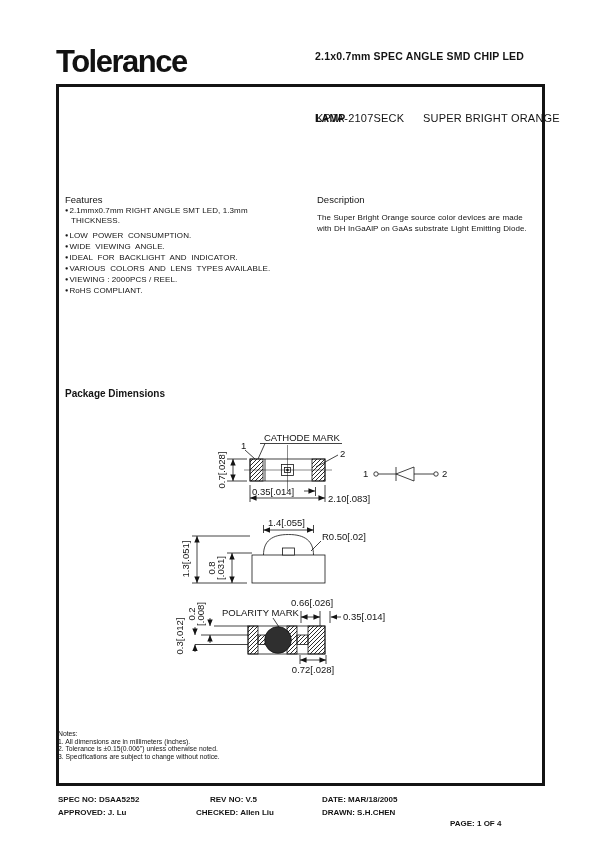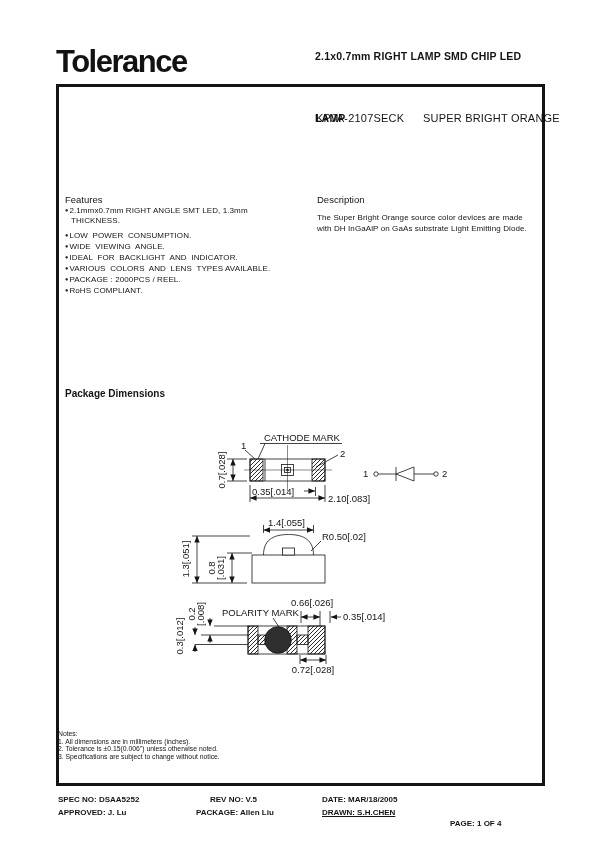--- a/index.html
+++ b/index.html
@@ -18,36 +18,36 @@
   .foot{font-size:8px;font-weight:bold;white-space:pre;}
   svg text{fill:#141414;stroke:none;font-size:9.5px;font-family:"Liberation Sans",sans-serif;}
   svg .cl{stroke-width:.5;}
 </style>
 </head>
 <body>
 
 <div class="page">
 
   <div class="abs logo" style="left:56px;top:44px;">Tolerance</div>
-  <div class="abs doc-title" style="left:315px;top:50px;">2.1x0.7mm  RIGHT LAMP SMD  CHIP  LED</div>
+  <div class="abs doc-title" style="left:315px;top:50px;">2.1x0.7mm  SPEC ANGLE SMD  CHIP  LED</div>
   <div class="abs doc-title" style="left:315px;top:68px;margin-top:44px;">LAMP</div>
 
   <div class="abs main-box" style="left:56px;top:84px;width:483px;height:696px;"></div>
 
   <div class="abs part-line" style="left:316px;top:100px;">KPJA-2107SECK</div>
   <div class="abs part-line" style="left:423px;top:100px;">SUPER  BRIGHT ORANGE</div>
 
   <div class="abs sec-h" style="left:65px;top:194px;">Features</div>
   <div class="abs body-txt" style="left:65px;top:206px;"><span class="bullet">●</span><span>2.1mmx0.7mm RIGHT ANGLE SMT LED, 1.3mm</span></div>
   <div class="abs body-txt" style="left:71px;top:216px;"><span>THICKNESS.</span></div>
   <div class="abs body-txt" style="left:65px;top:231px;"><span class="bullet">●</span><span>LOW  POWER  CONSUMPTION.</span></div>
   <div class="abs body-txt" style="left:65px;top:242px;"><span class="bullet">●</span><span>WIDE  VIEWING  ANGLE.</span></div>
   <div class="abs body-txt" style="left:65px;top:253px;"><span class="bullet">●</span><span>IDEAL  FOR  BACKLIGHT  AND  INDICATOR.</span></div>
   <div class="abs body-txt" style="left:65px;top:264px;"><span class="bullet">●</span><span>VARIOUS  COLORS  AND  LENS  TYPES AVAILABLE.</span></div>
-  <div class="abs body-txt" style="left:65px;top:275px;"><span class="bullet">●</span><span>PACKAGE : 2000PCS / REEL.</span></div>
+  <div class="abs body-txt" style="left:65px;top:275px;"><span class="bullet">●</span><span>VIEWING : 2000PCS / REEL.</span></div>
   <div class="abs body-txt" style="left:65px;top:286px;"><span class="bullet">●</span><span>RoHS COMPLIANT.</span></div>
 
   <div class="abs sec-h" style="left:317px;top:194px;">Description</div>
   <div class="abs body-txt" style="left:317px;top:213px;">The Super Bright Orange source color devices are made</div>
   <div class="abs body-txt" style="left:317px;top:224px;">with DH InGaAlP on GaAs substrate Light Emitting Diode.</div>
 
   <div class="abs pkg-h" style="left:65px;top:377px;margin-top:11px;">Package Dimensions</div>
 
   <svg class="abs" style="left:170px;top:430px;" width="330" height="250" viewBox="0 0 330 250">
     <defs>
@@ -165,16 +165,16 @@
   <div class="abs notes-txt" style="left:58px;top:730px;">Notes:</div>
   <div class="abs notes-txt" style="left:58px;top:737.5px;">1. All dimensions are in millimeters (inches).</div>
   <div class="abs notes-txt" style="left:58px;top:745px;">2. Tolerance is ±0.15(0.006") unless otherwise noted.</div>
   <div class="abs notes-txt" style="left:58px;top:752.5px;">3. Specifications are subject to change without notice.</div>
 
   <div class="abs foot" style="left:58px;top:795px;">SPEC NO: DSAA5252</div>
   <div class="abs foot" style="left:194px;top:795px;padding-left:16px;">REV NO: V.5</div>
   <div class="abs foot" style="left:322px;top:795px;text-align:right;">DATE: MAR/18/2005</div>
   <div class="abs foot" style="left:450px;top:795px;margin-top:24px;">PAGE: 1 OF 4</div>
   <div class="abs foot" style="left:58px;top:808px;">APPROVED: J. Lu</div>
-  <div class="abs foot" style="left:196px;top:808px;">PACKAGE: Allen Liu</div>
-  <div class="abs foot" style="left:322px;top:808px;text-decoration:underline;">DRAWN: S.H.CHEN</div>
+  <div class="abs foot" style="left:196px;top:808px;">CHECKED: Allen Liu</div>
+  <div class="abs foot" style="left:322px;top:808px;">DRAWN: S.H.CHEN</div>
 
 </div>
 
 </body></html>

